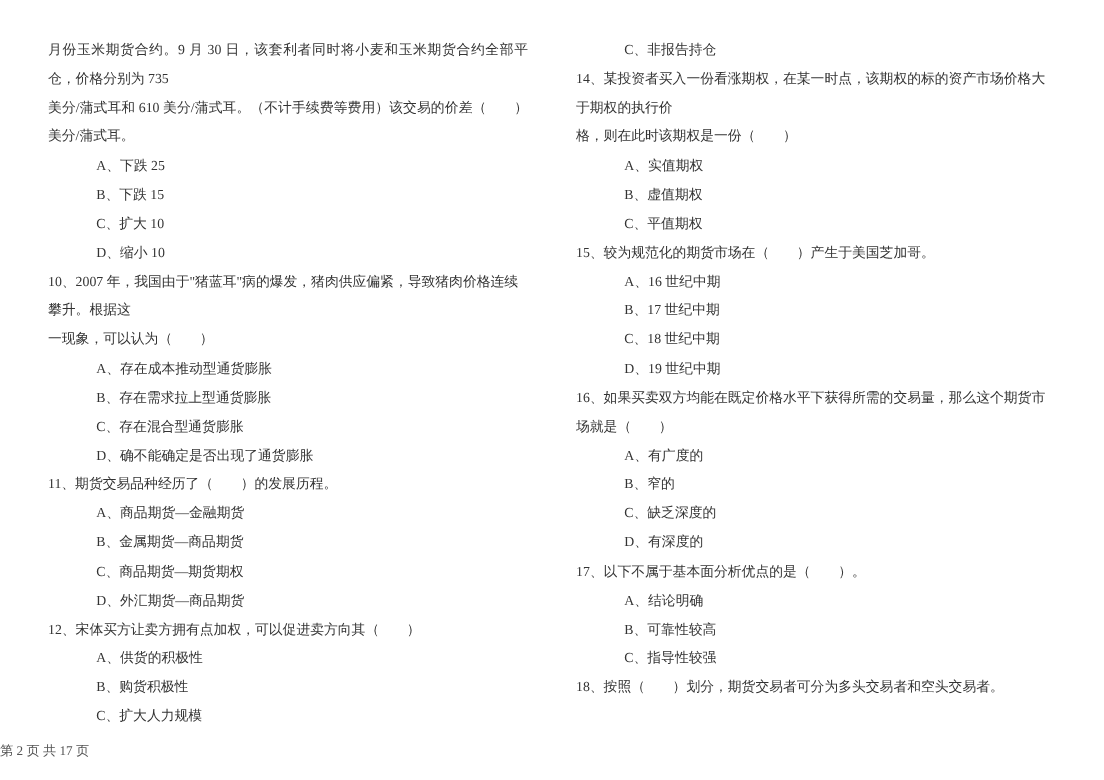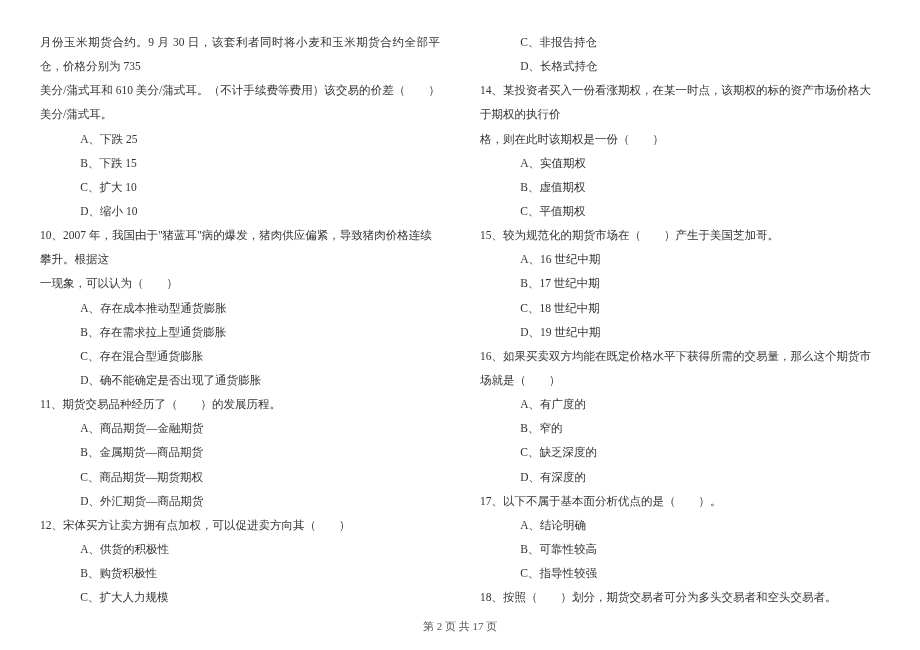--- a/index.html
+++ b/index.html
@@ -32,21 +32,21 @@
   }
   .opt {
     padding-left: 3.5em;
     margin: 0;
   }
   .footer {
     position: absolute;
     bottom: 12px;
     left: 0;
     right: 0;
-    text-align: center;
+    text-align: left;
     font-size: 11px;
     color: #555;
   }
 </style>
 </head>
 <body>
 
 <div class="columns">
   <div class="col">
     <p class="intro">月份玉米期货合约。9 月 30 日，该套利者同时将小麦和玉米期货合约全部平仓，价格分别为 735</p>
@@ -71,21 +71,20 @@
 
     <p class="q">12、宋体买方让卖方拥有点加权，可以促进卖方向其（　　）</p>
     <p class="opt">A、供货的积极性</p>
     <p class="opt">B、购货积极性</p>
     <p class="opt">C、扩大人力规模</p>
 
   </div>
 
   <div class="col">
     <p class="opt">C、非报告持仓</p>
-    <p class="opt">D、长格式持仓</p>
 
     <p class="q">14、某投资者买入一份看涨期权，在某一时点，该期权的标的资产市场价格大于期权的执行价</p>
     <p class="q">格，则在此时该期权是一份（　　）</p>
     <p class="opt">A、实值期权</p>
     <p class="opt">B、虚值期权</p>
     <p class="opt">C、平值期权</p>
 
     <p class="q">15、较为规范化的期货市场在（　　）产生于美国芝加哥。</p>
     <p class="opt">A、16 世纪中期</p>
     <p class="opt">B、17 世纪中期</p>

